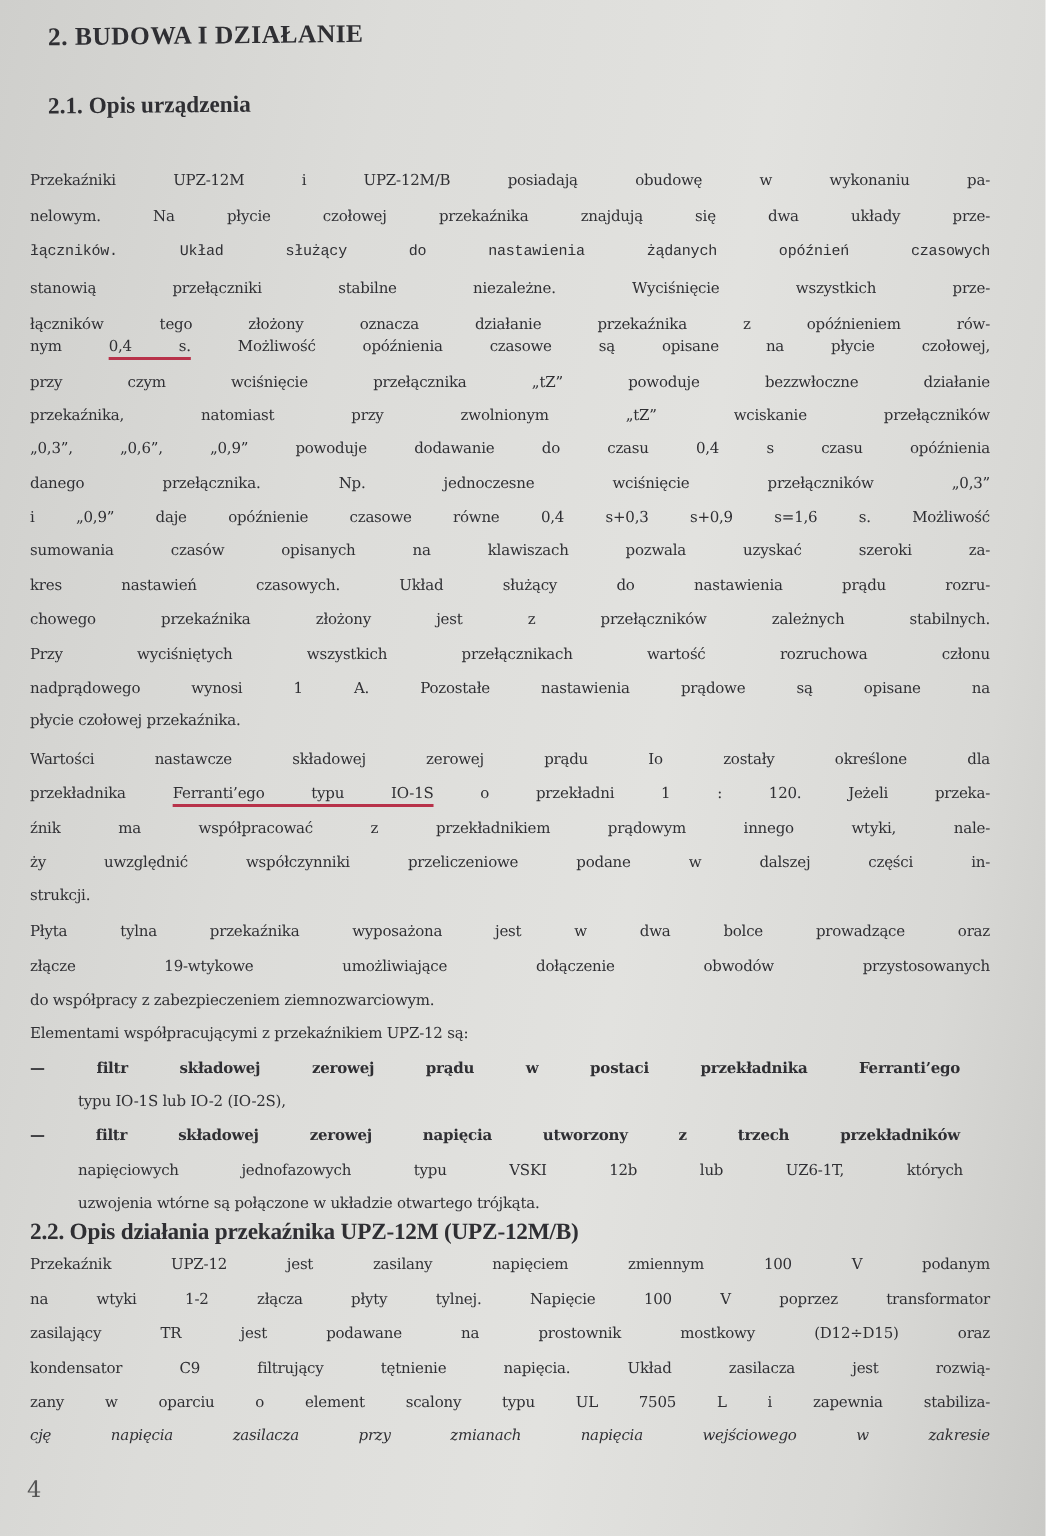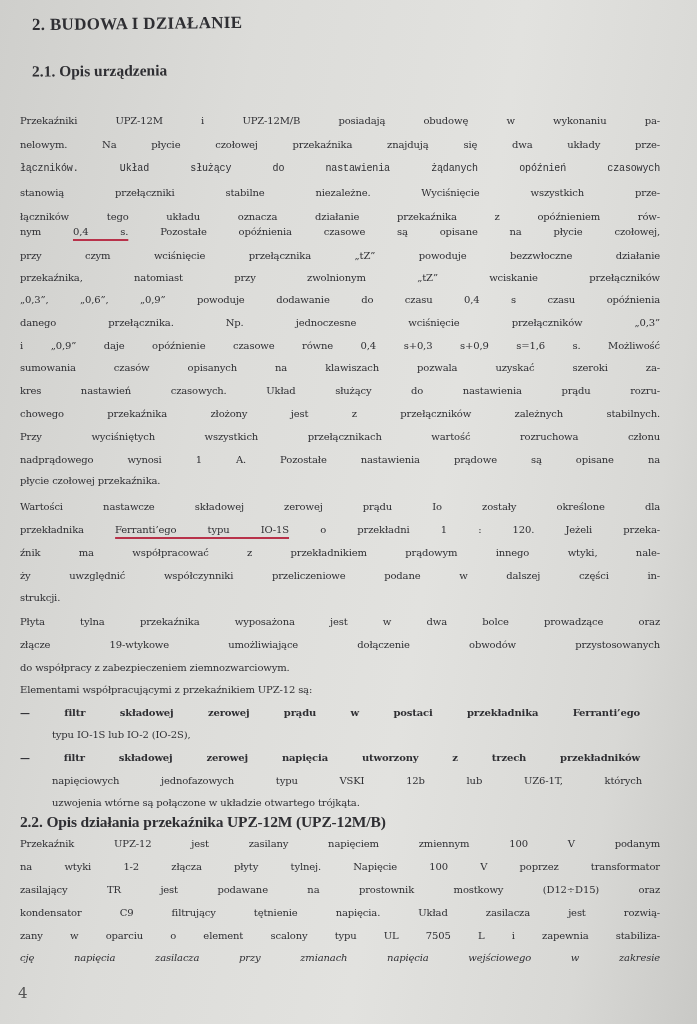--- a/index.html
+++ b/index.html
@@ -46,22 +46,22 @@
 <div class="page">
 
   <div class="chapter-title">2. BUDOWA I DZIAŁANIE</div>
   <div class="section-title">2.1. Opis urządzenia</div>
 
   <div>
     <div class="line" style="top:111px;">Przekaźniki UPZ-12M i UPZ-12M/B posiadają obudowę w wykonaniu pa-</div>
     <div class="line" style="top:135px;">nelowym. Na płycie czołowej przekaźnika znajdują się dwa układy prze-</div>
     <div class="line" style="top:159px;font-family:Liberation Mono, monospace;">łączników. Układ służący do nastawienia żądanych opóźnień czasowych</div>
     <div class="line" style="top:183px;">stanowią przełączniki stabilne niezależne. Wyciśnięcie wszystkich prze-</div>
-    <div class="line" style="top:207px;">łączników tego układu oznacza działanie przekaźnika z opóźnieniem rów-</div>
-    <div class="line" style="top:222px; text-align-last:justify;"><span>nym </span><span class="red-underline">0,4 s.</span> <span>Pozostałe opóźnienia czasowe są opisane na płycie czołowej,</span></div>
+    <div class="line" style="top:207px;">łączników tego złożony oznacza działanie przekaźnika z opóźnieniem rów-</div>
+    <div class="line" style="top:222px; text-align-last:justify;"><span>nym </span><span class="red-underline">0,4 s.</span> <span>Możliwość opóźnienia czasowe są opisane na płycie czołowej,</span></div>
     <div class="line" style="top:246px;">przy czym wciśnięcie przełącznika „tZ” powoduje bezzwłoczne działanie</div>
     <div class="line" style="top:268px;">przekaźnika, natomiast przy zwolnionym „tZ” wciskanie przełączników</div>
     <div class="line" style="top:290px;">„0,3”, „0,6”, „0,9” powoduje dodawanie do czasu 0,4 s czasu opóźnienia</div>
     <div class="line" style="top:313px;">danego przełącznika. Np. jednoczesne wciśnięcie przełączników „0,3”</div>
     <div class="line" style="top:336px;">i „0,9” daje opóźnienie czasowe równe 0,4 s+0,3 s+0,9 s=1,6 s. Możliwość</div>
     <div class="line" style="top:358px;">sumowania czasów opisanych na klawiszach pozwala uzyskać szeroki za-</div>
     <div class="line" style="top:381px;">kres nastawień czasowych. Układ służący do nastawienia prądu rozru-</div>
     <div class="line" style="top:404px;">chowego przekaźnika złożony jest z przełączników zależnych stabilnych.</div>
     <div class="line" style="top:427px;">Przy wyciśniętych wszystkich przełącznikach wartość rozruchowa członu</div>
     <div class="line" style="top:450px;">nadprądowego wynosi 1 A. Pozostałe nastawienia prądowe są opisane na</div>

